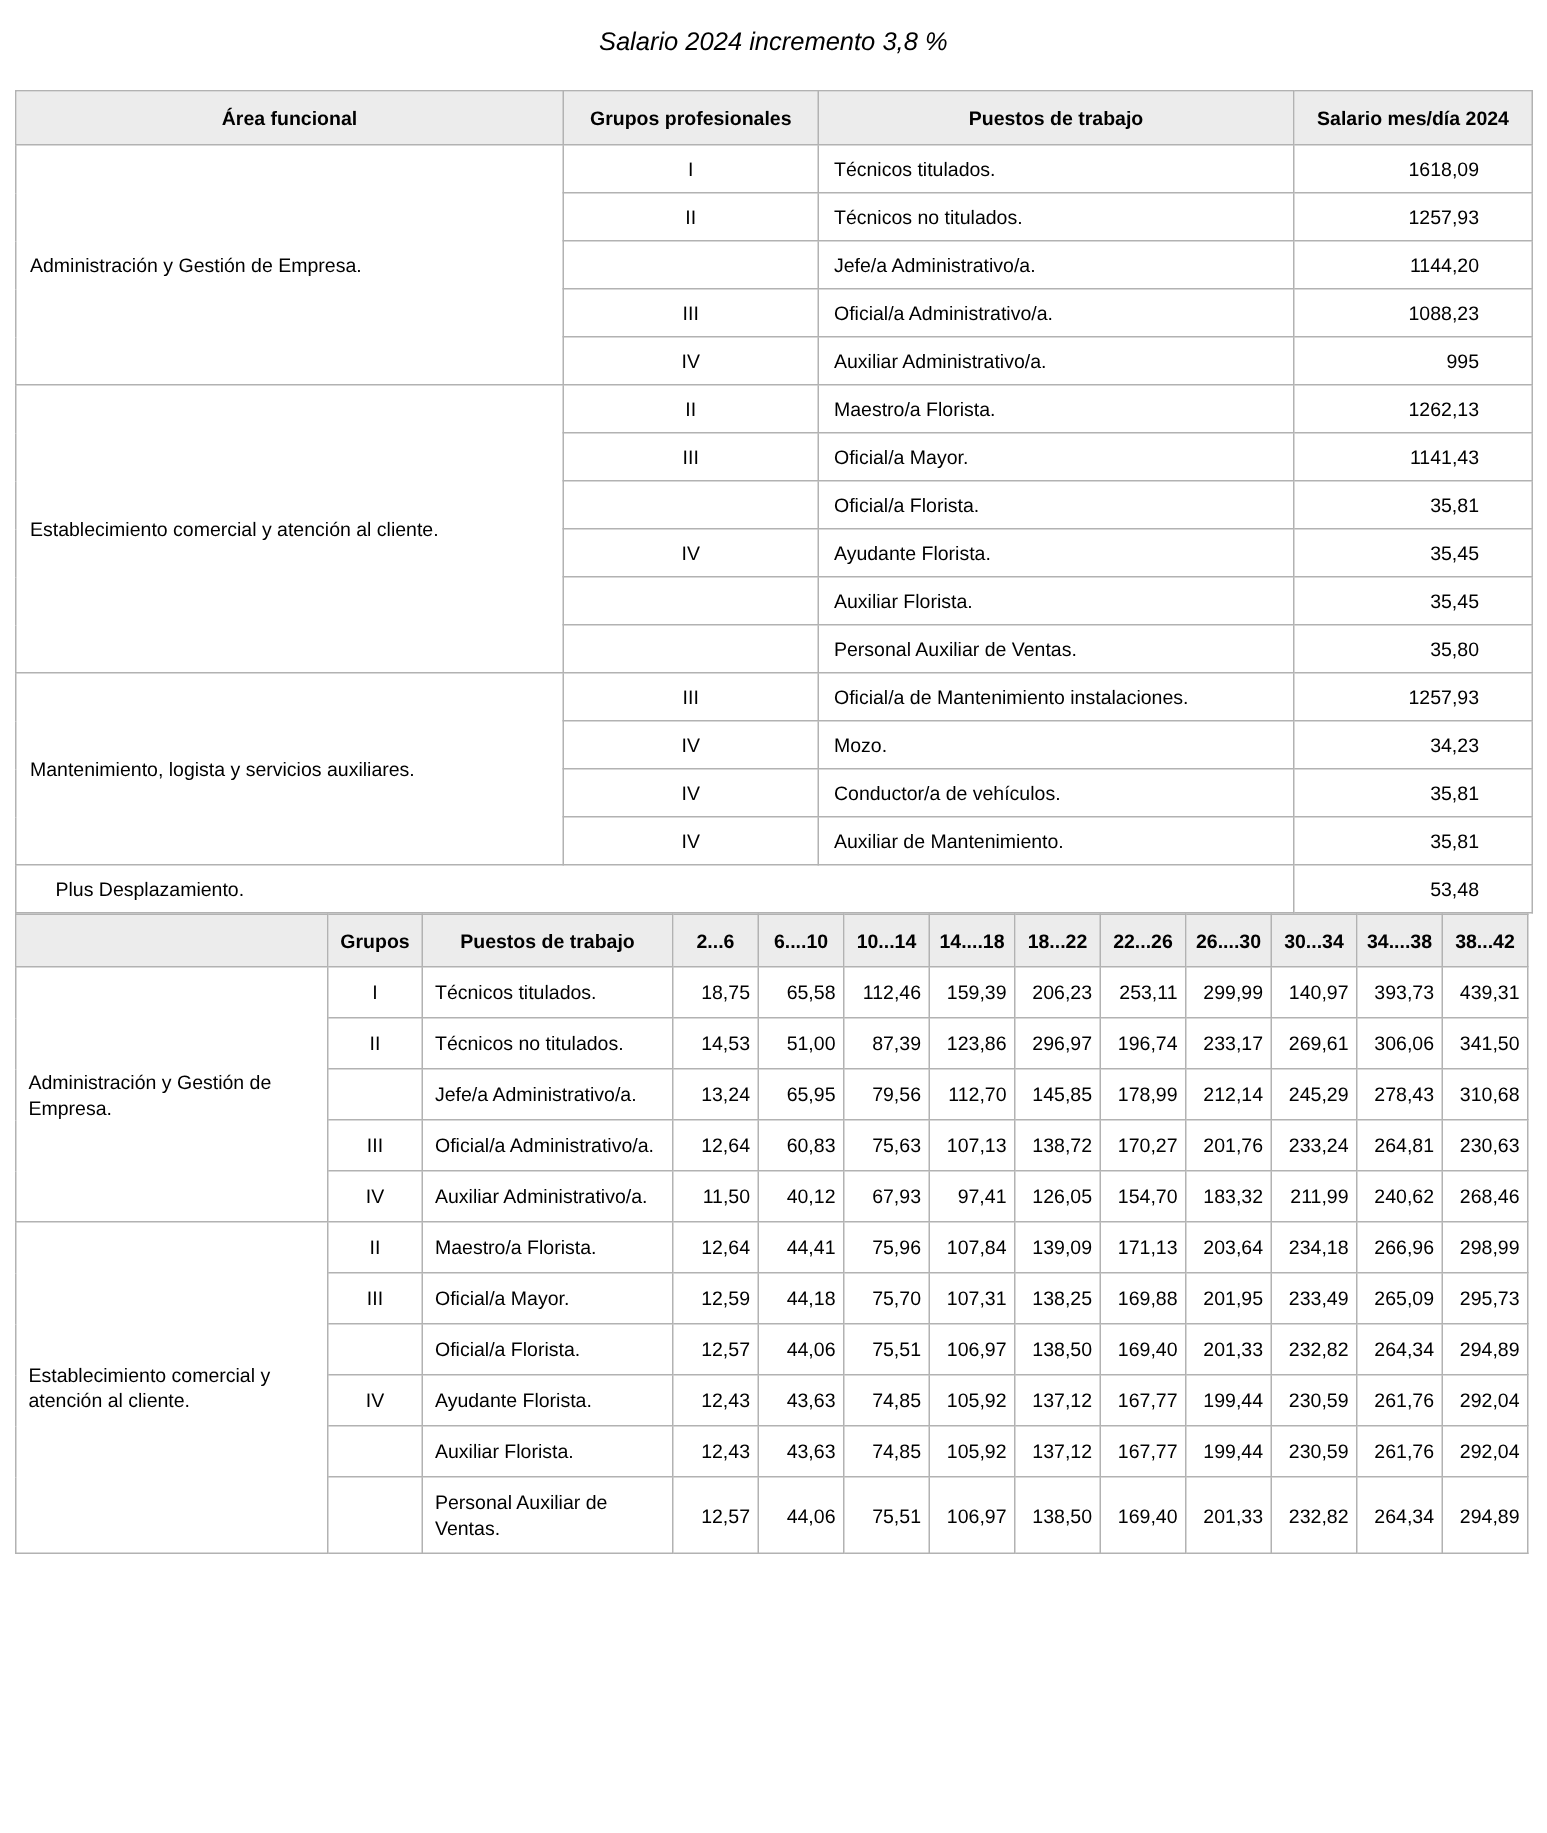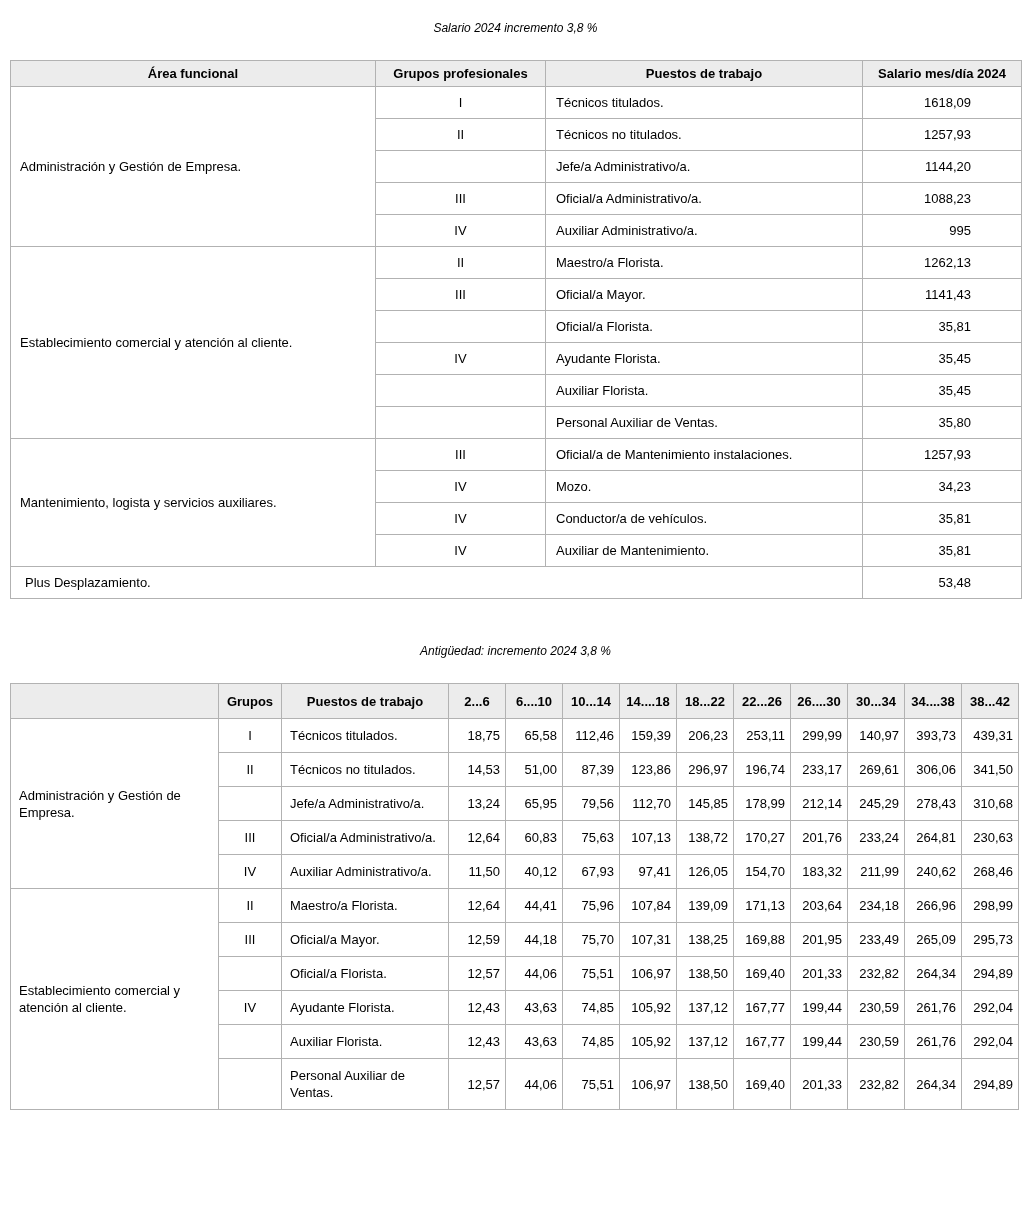--- a/index.html
+++ b/index.html
@@ -8,21 +8,21 @@
     background: #ffffff;
     width: 1031px;
     font-family: "Liberation Sans", sans-serif;
     color: #000000;
   }
   .doc { width: 1031px; padding: 0 10px; }
 
   .table-title {
     text-align: center;
     font-style: italic;
-    font-size: 12px;
+    font-size: 17px;
     line-height: 20px;
     font-weight: normal;
     margin: 0;
   }
   .title-salario   { padding-top: 18px; padding-bottom: 22px; }
   .title-antiguedad{ padding-top: 42px; padding-bottom: 22px; }
 
   table {
     border-collapse: collapse;
     table-layout: fixed;
@@ -33,34 +33,34 @@
     font-size: 13px;
     line-height: 17px;
     vertical-align: middle;
     padding: 2px 4px;
     overflow: hidden;
   }
   thead th {
     background: #ececec;
     font-weight: bold;
     text-align: center;
-    height: 26px;
+    height: 36px;
   }
 
   
   .t1 col.c-area   { width: 365px; }
   .t1 col.c-grupo  { width: 170px; }
   .t1 col.c-puesto { width: 317px; }
   .t1 col.c-sal    { width: 159px; }
   .t1 td { height: 32px; }
   .t1 td.area   { text-align: left;  padding-left: 9px; }
   .t1 td.grupo  { text-align: center; }
   .t1 td.puesto { text-align: left;  padding-left: 10px; }
-  .t1 td.salario{ text-align: right; padding-right: 50px; }
-  .t1 td.footer-label { text-align: left; padding-left: 14px; }
+  .t1 td.salario{ text-align: right; padding-right: 35px; }
+  .t1 td.footer-label { text-align: left; padding-left: 26px; }
 
   
   .t2 col.c-area   { width: 208px; }
   .t2 col.c-grupo  { width: 63px;  }
   .t2 col.c-puesto { width: 167px; }
   .t2 col.c-num    { width: 57px;  }
   .t2 thead th { height: 35px; padding: 2px 1px; }
   .t2 td { height: 34px; padding: 8px 5px; }
   .t2 td.area   { text-align: left; padding-left: 8px; }
   .t2 td.grupo  { text-align: center; }
@@ -171,21 +171,20 @@
           </tr>
           <tr>
             <td class="footer-label" colspan="3">Plus Desplazamiento.</td>
             <td class="salario">53,48</td>
           </tr>
         </tbody>
     </table>
   </div>
 
   <div>
-    <p class="table-title title-antiguedad">Antigüedad: incremento 2024 3,8 %</p>
 
     <table class="t2">
       <colgroup>
         <col class="c-area">
           <col class="c-grupo">
           <col class="c-puesto">
         <col class="c-num">
           <col class="c-num">
           <col class="c-num">
           <col class="c-num">

